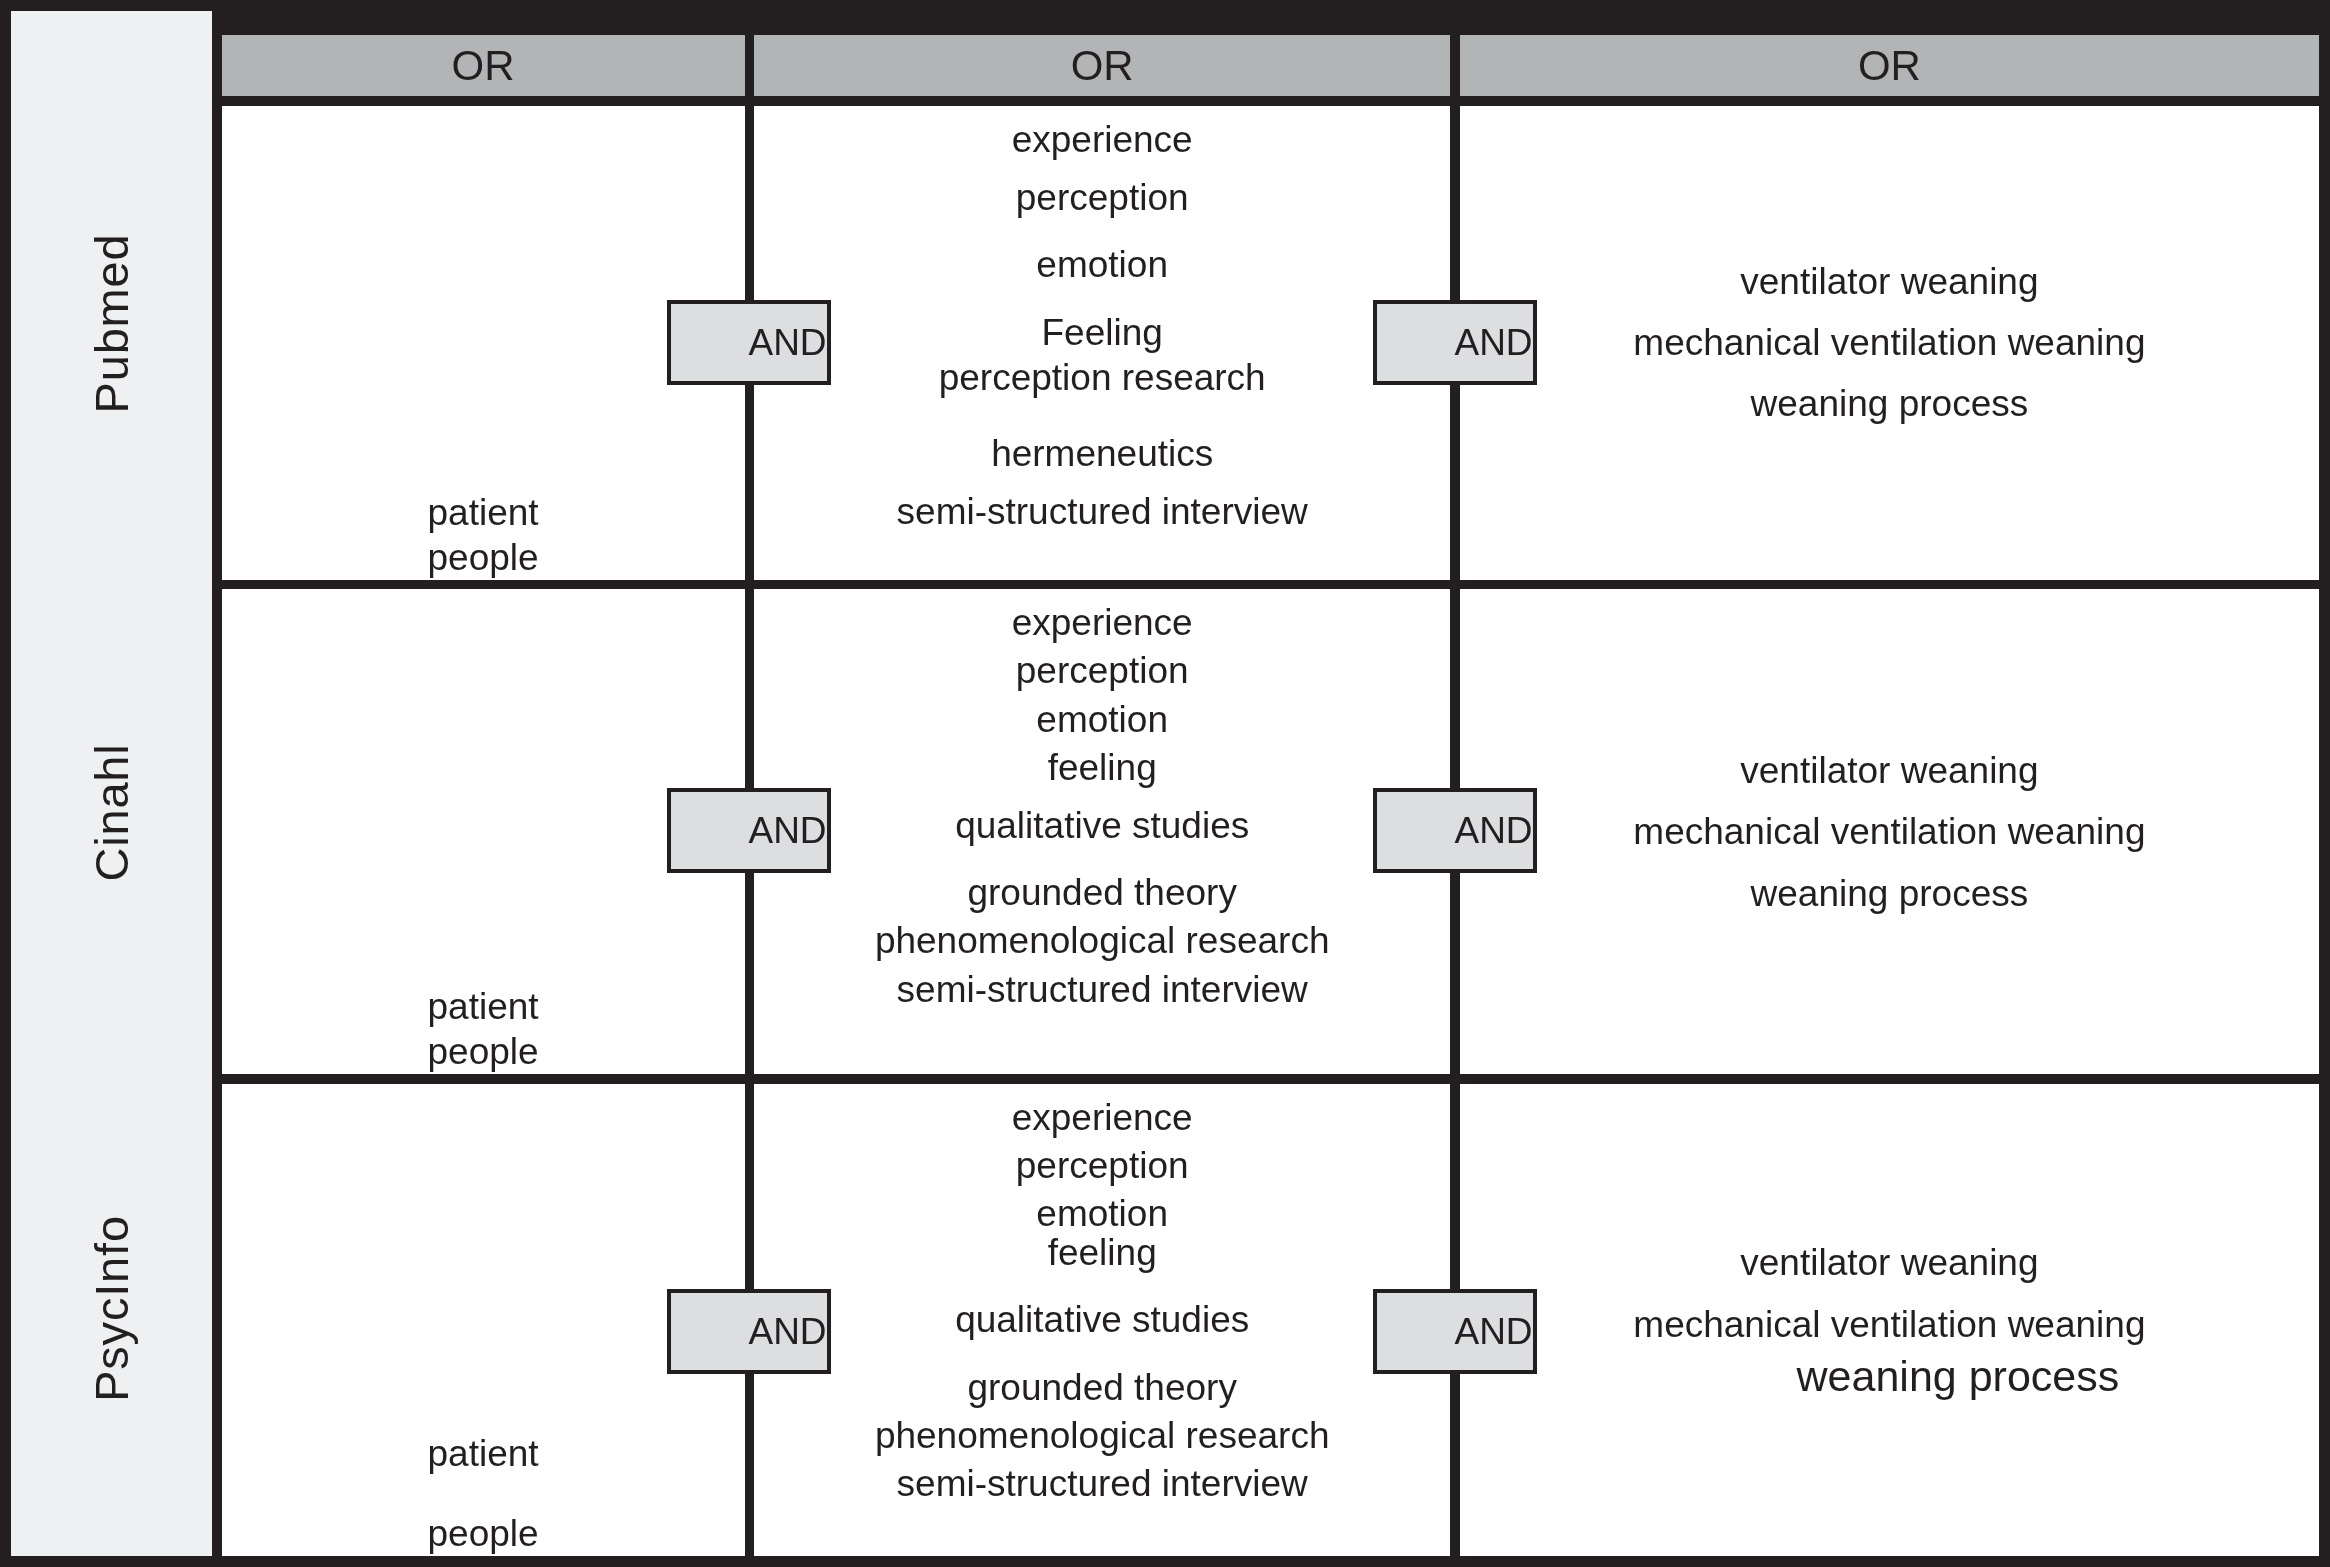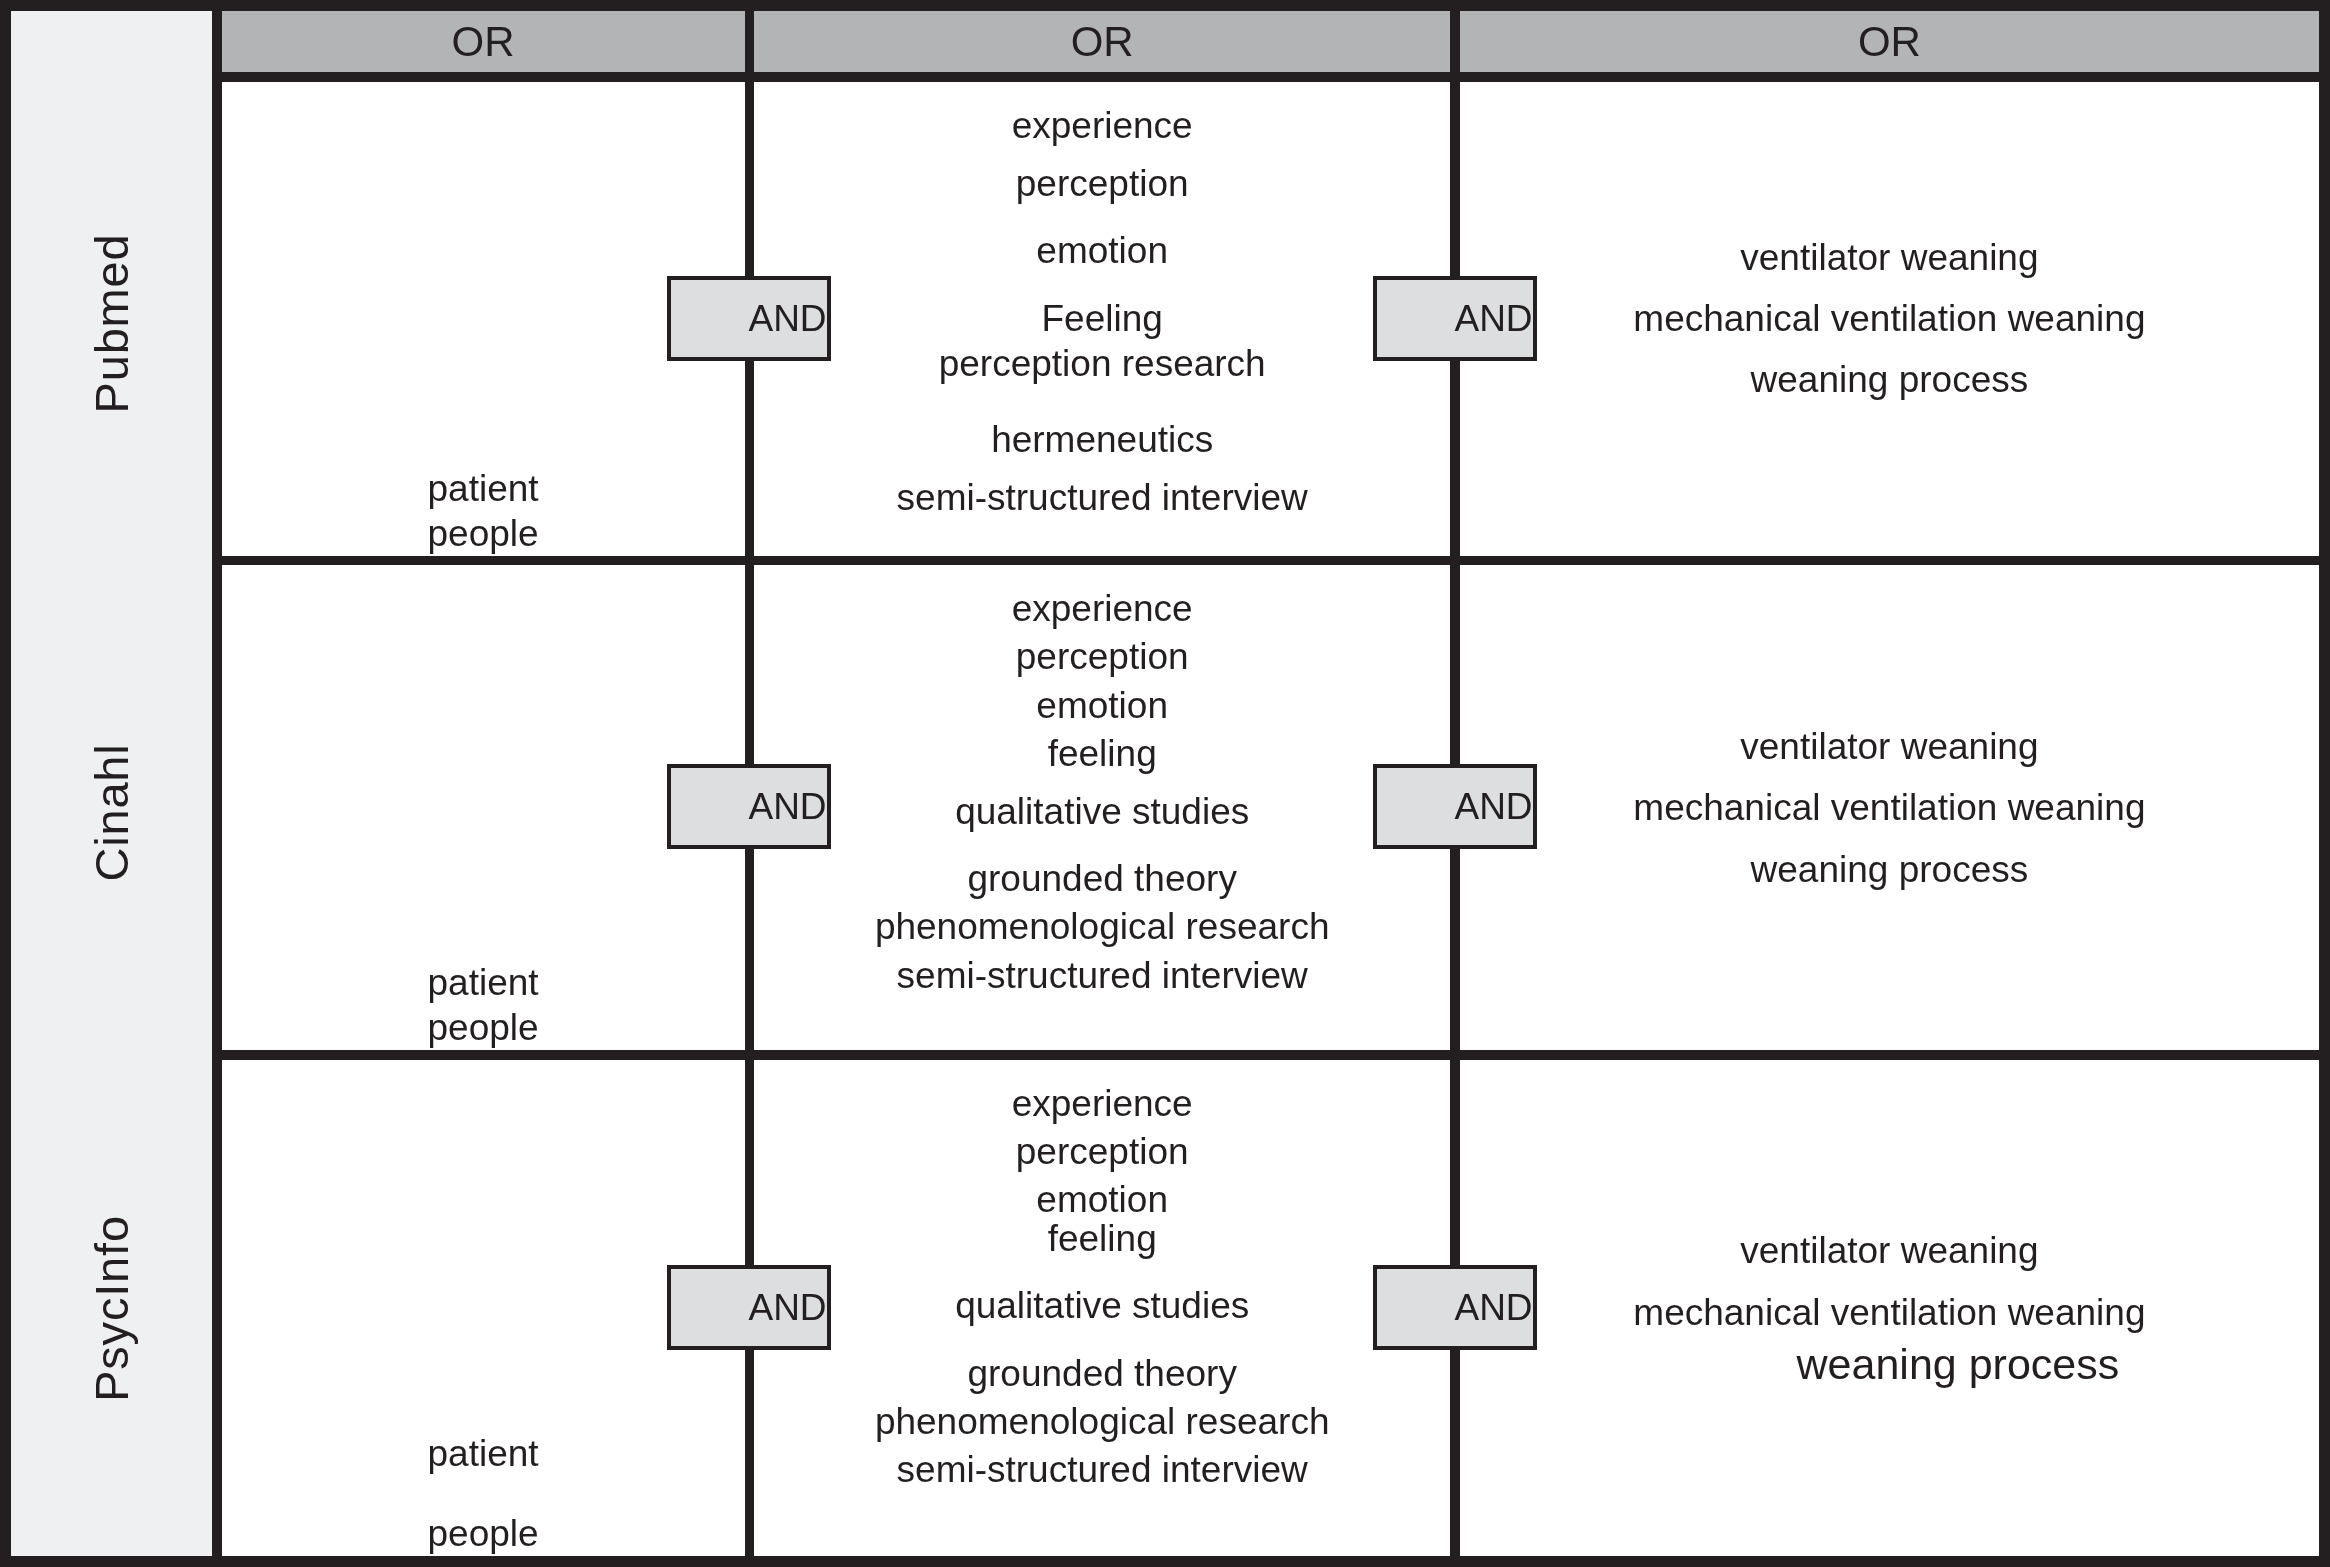--- a/index.html
+++ b/index.html
@@ -25,21 +25,21 @@
   .slot-r1{height:483px;}
   .slot-r2{height:495px;}
   .slot-r3{flex:1;}
   .db-label{
     transform:rotate(-90deg);
     white-space:nowrap;
     font-size:47px;
     letter-spacing:0.8px;
   }
   
-  .content{position:relative;flex:1;}
+  .content{position:relative;flex:1;margin-top:24px;}
   .grid{
     display:grid;
     width:100%;height:100%;
     grid-template-columns:523px 696px 1fr;
     grid-template-rows:61px 474px 485px 1fr;
     gap:9.6px;
     background:#231f20;
   }
   .cell{background:#ffffff;}
   .or-cell{
@@ -48,21 +48,21 @@
     font-size:42px;
   }
   .pop-cell{
     display:flex;flex-direction:column;
     align-items:center;justify-content:flex-end;
     font-size:37px;line-height:45px;
   }
   .pop-cell.wide-gap .pop-line + .pop-line{margin-top:35px;}
   .concepts-cell{
     display:flex;flex-direction:column;align-items:center;
-    padding-top:21px;
+    padding-top:11px;
     font-size:37px;line-height:45px;
   }
   .outcomes-cell{
     display:flex;flex-direction:column;
     align-items:center;justify-content:center;
     font-size:37px;line-height:47px;
   }
   .outcome-line{margin:7.2px 0;}
   .outcome-line.emph{font-size:43px;margin-left:137px;margin-top:-1.6px;}
   

